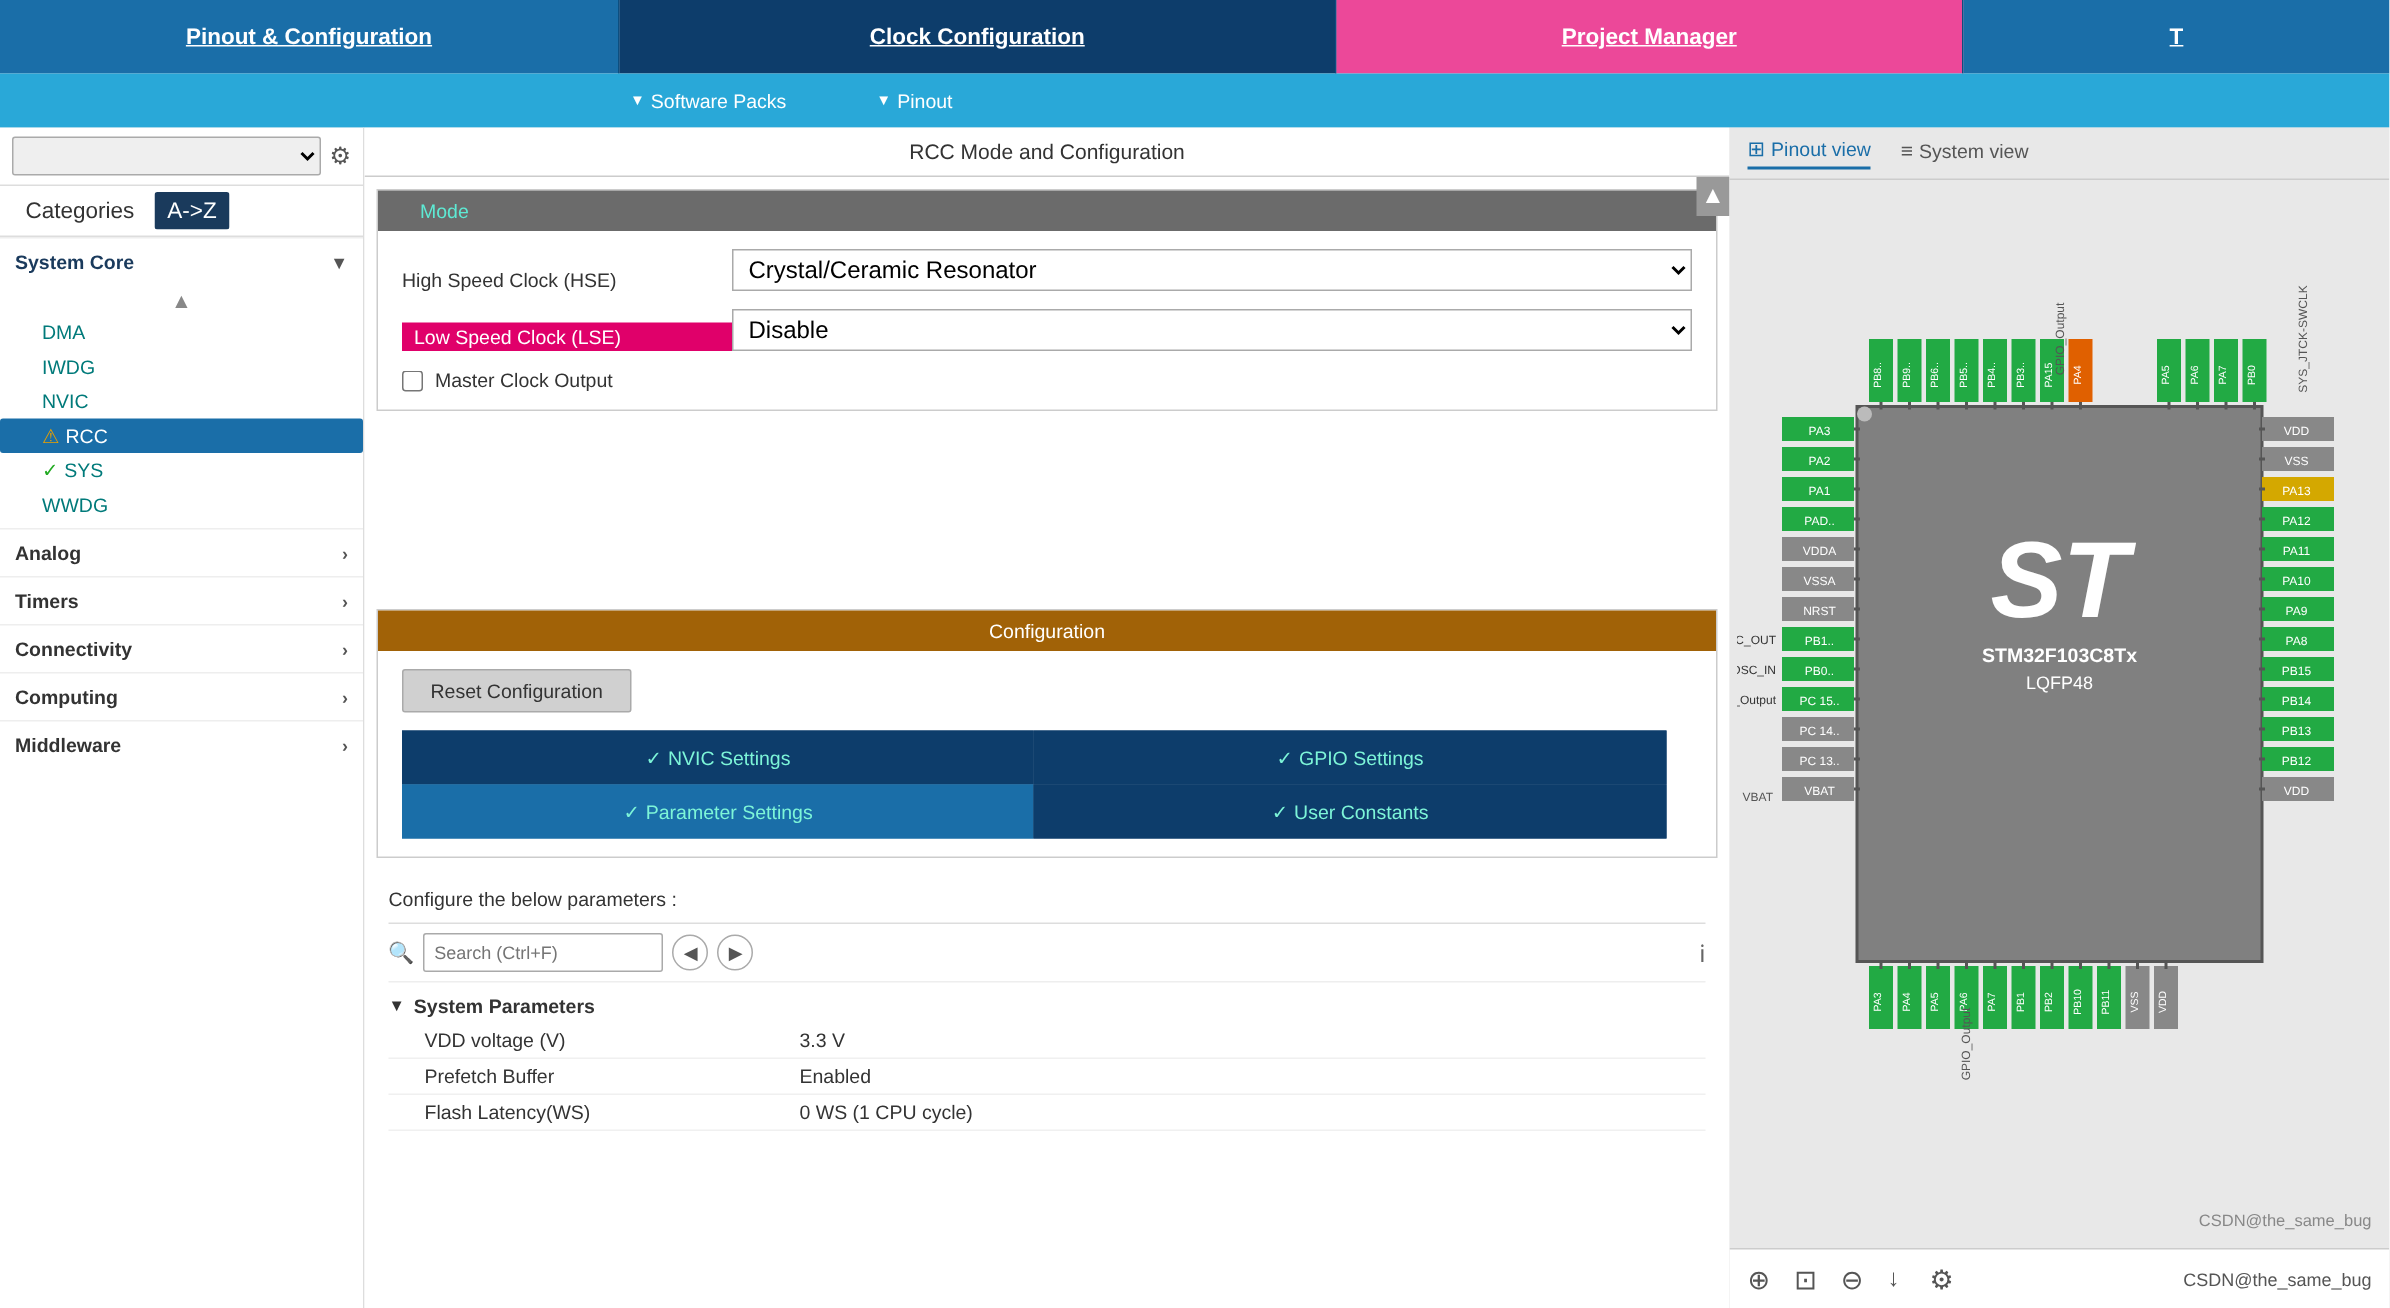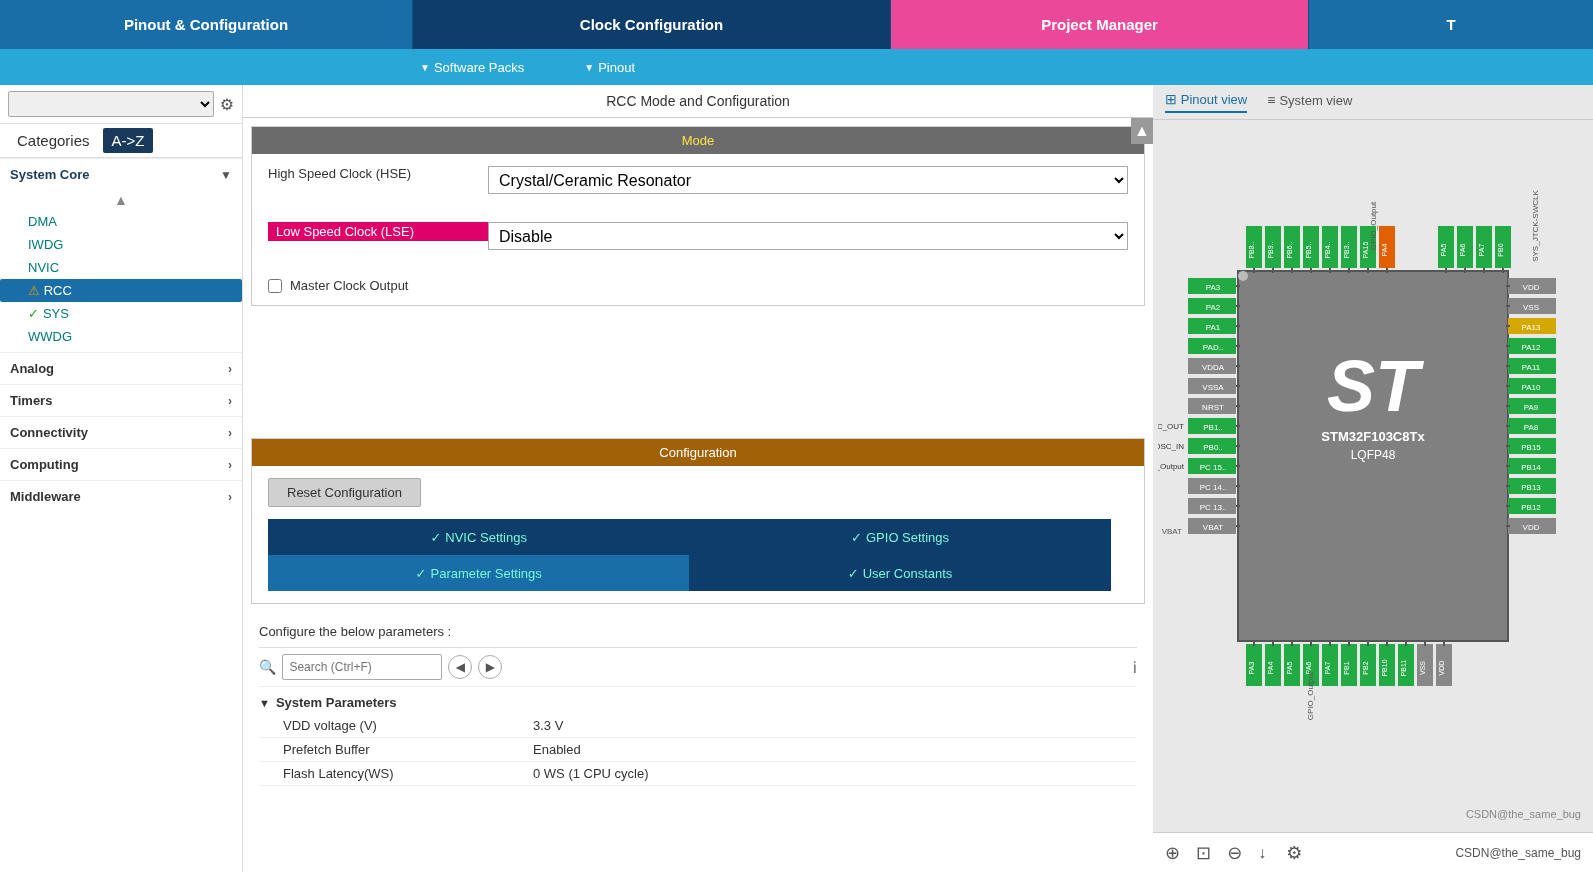--- a/index.html
+++ b/index.html
@@ -1,20 +1,20 @@
 <!DOCTYPE html>
 <html><head>
   <meta charset="utf-8">
   <style>
     * { box-sizing: border-box; margin: 0; padding: 0; font-family: 'Segoe UI', Arial, sans-serif; }
     body { width: 1593px; height: 872px; overflow: hidden; background: #f0f0f0; display: flex; flex-direction: column; }
 
     
     .top-nav { display: flex; height: 49px; flex-shrink: 0; }
-    .top-nav-item { display: flex; align-items: center; justify-content: center; font-size: 15px; font-weight: bold; color: white; cursor: pointer; }
+    .top-nav-item { display: flex; align-items: center; justify-content: center; font-size: 15px; font-weight: bold; color: white; cursor: pointer; text-decoration: underline; }
     .top-nav-pinout { background: #1a6ea8; flex: 0 0 413px; border-right: 1px solid #0d4f80; }
     .top-nav-clock { background: #0d3d6b; flex: 0 0 478px; border-right: 1px solid #0d4f80; }
     .top-nav-project { background: #ec4899; flex: 0 0 418px; border-right: 1px solid #0d4f80; }
     .top-nav-extra { background: #1a6ea8; flex: 1; }
 
     
     .sub-nav { display: flex; height: 36px; background: #29a8d8; align-items: center; padding-left: 420px; flex-shrink: 0; }
     .sub-nav-item { color: white; font-size: 13px; margin-right: 60px; cursor: pointer; display: flex; align-items: center; gap: 4px; }
     .sub-nav-item .arrow { font-size: 10px; }
 
@@ -34,24 +34,24 @@
     .sidebar-section-header .chevron { font-size: 12px; color: #555; }
     .sidebar-item { padding: 4px 10px; font-size: 13px; cursor: pointer; color: #007a7a; }
     .sidebar-item.selected { background: #1a6ea8; color: white; border-radius: 2px; }
     .sidebar-item.normal { color: #007a7a; }
 
     
     .center-panel { flex: 0 0 910px; display: flex; flex-direction: column; overflow: hidden; background: white; }
     .center-panel-header { background: white; padding: 8px 12px; border-bottom: 1px solid #ccc; font-size: 14px; color: #333; text-align: center; }
 
     .mode-section { border: 1px solid #ccc; margin: 8px; }
-    .mode-header { background: #6b6b6b; color: #fde047; padding: 6px 28px; font-size: 13px; text-align: center; }
+    .mode-header { background: #6b6b6b; color: #5eead4; padding: 6px 28px; font-size: 13px; }
     .mode-body { padding: 12px 16px; }
 
-    .form-row { display: flex; align-items: flex-start; margin-bottom: 28px; }
+    .form-row { display: flex; align-items: flex-end; margin-bottom: 12px; }
     .form-label { flex: 0 0 220px; font-size: 13px; color: #333; }
     .form-label.highlight { background: #e0006a; color: white; padding: 2px 8px; }
     .form-select { flex: 1; height: 28px; border: 1px solid #aaa; font-size: 16px; padding: 2px 6px; background: white; cursor: pointer; }
     .form-checkbox-row { display: flex; align-items: center; gap: 8px; font-size: 13px; color: #333; }
     .form-checkbox-row input[type=checkbox] { width: 14px; height: 14px; }
 
     .config-section { border: 1px solid #ccc; margin: 8px; margin-top: 4px; }
     .config-header { background: #a16207; color: white; padding: 6px 12px; font-size: 13px; text-align: center; }
     .config-body { padding: 12px 16px; }
 

